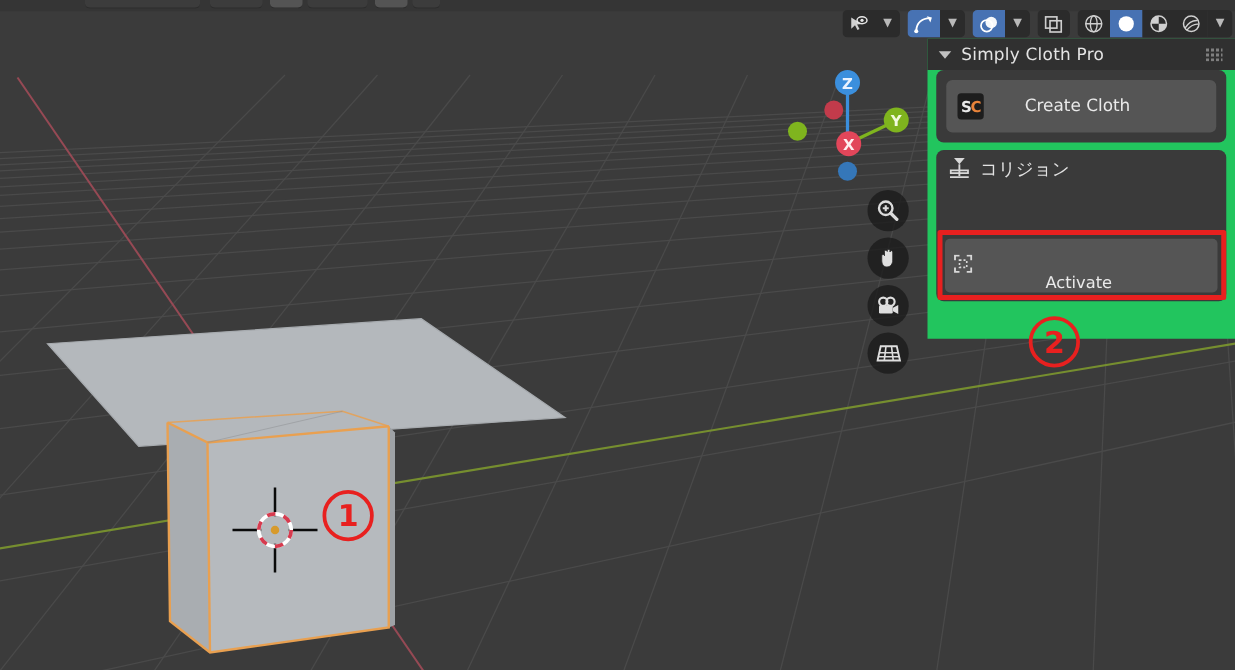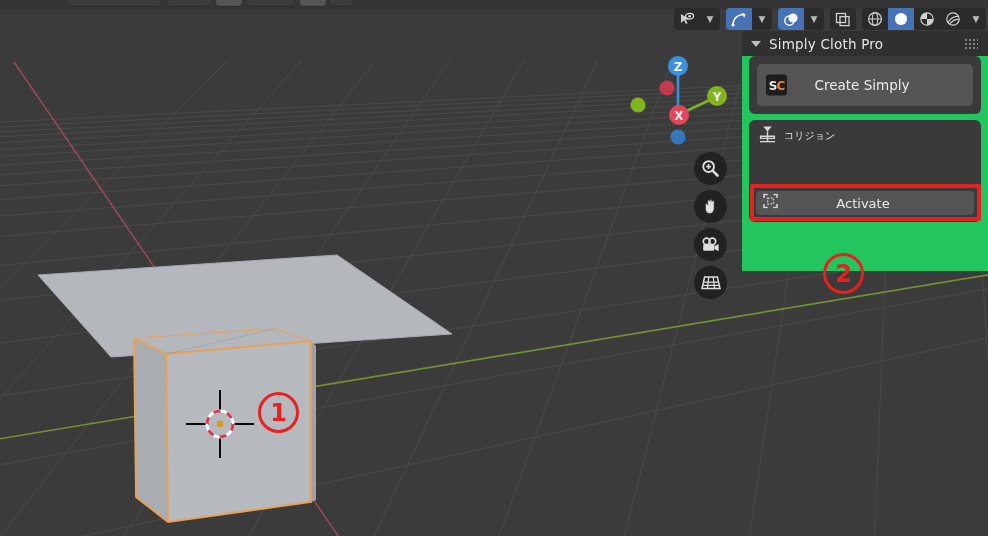--- a/index.html
+++ b/index.html
@@ -108,30 +108,30 @@
     font-size:12px; font-weight:bold; letter-spacing:-1px;
     font-family:"DejaVu Sans","Liberation Sans",sans-serif;
   }
   .scicon .s{ color:#e8e8e8; }
   .scicon .c{ color:#e8833a; }
 
   .sectrow{
     display:flex; align-items:center; gap:8px;
     height:22px; padding-left:3px; margin-bottom:4px;
   }
-  .sectlabel{ font-size:10px; color:#e2e2e2;text-align:right; }
+  .sectlabel{ font-size:14px; color:#e2e2e2;text-align:right; }
 
   .actwrap{ position:relative; }
   .redbox{
     position:absolute; left:-6px; top:-7px; right:-7px; bottom:-6px;
     border:4px solid #e8201f; border-radius:2px;
   }
   .actbtn{
-    height:24px; background:#555555; border-radius:4px;
-    display:flex; align-items:center; position:relative;margin-top:44px;
+    height:43px; background:#555555; border-radius:4px;
+    display:flex; align-items:flex-end; position:relative;margin-top:44px;
   }
   .actbtn .lbl{ flex:1; text-align:center; font-size:13px; color:#eaeaea; padding-right:4px;}
   .actbtn .ic{ position:absolute; left:7px; top:50%; transform:translateY(-50%); }
 
   
   .anno{
     position:absolute; border:3px solid #e8201f; border-radius:50%;
     color:#e8201f; font-weight:bold;
     display:flex; align-items:center; justify-content:center;
     font-family:"DejaVu Sans","Liberation Sans",sans-serif;
@@ -379,21 +379,21 @@
     <div id="panelTitle">Simply Cloth Pro</div>
     <div class="grip"></div>
   </div>
 
   <div class="pbox">
     <div class="bigbtn">
       <div class="scicon">
         <span class="s">S</span>
           <span class="c">C</span>
       </div>
-      <div class="lbl">Create Simply</div>
+      <div class="lbl">Create Cloth</div>
     </div>
   </div>
 
   <div class="pbox tight">
     <div class="sectrow">
       <span>
         <svg width="17" height="18" viewBox="0 0 17 18">
           <polygon points="4.2,1.4 12.8,1.4 8.5,6.4" fill="#d8d8d8"></polygon>
           <line x1="8.5" y1="6.4" x2="8.5" y2="15.8" stroke="#d8d8d8" stroke-width="1.5"></line>
           <polygon points="1.6,11.2 15.4,11.2 15.4,13.4 1.6,13.4" fill="none" stroke="#d8d8d8" stroke-width="1.4"></polygon>

